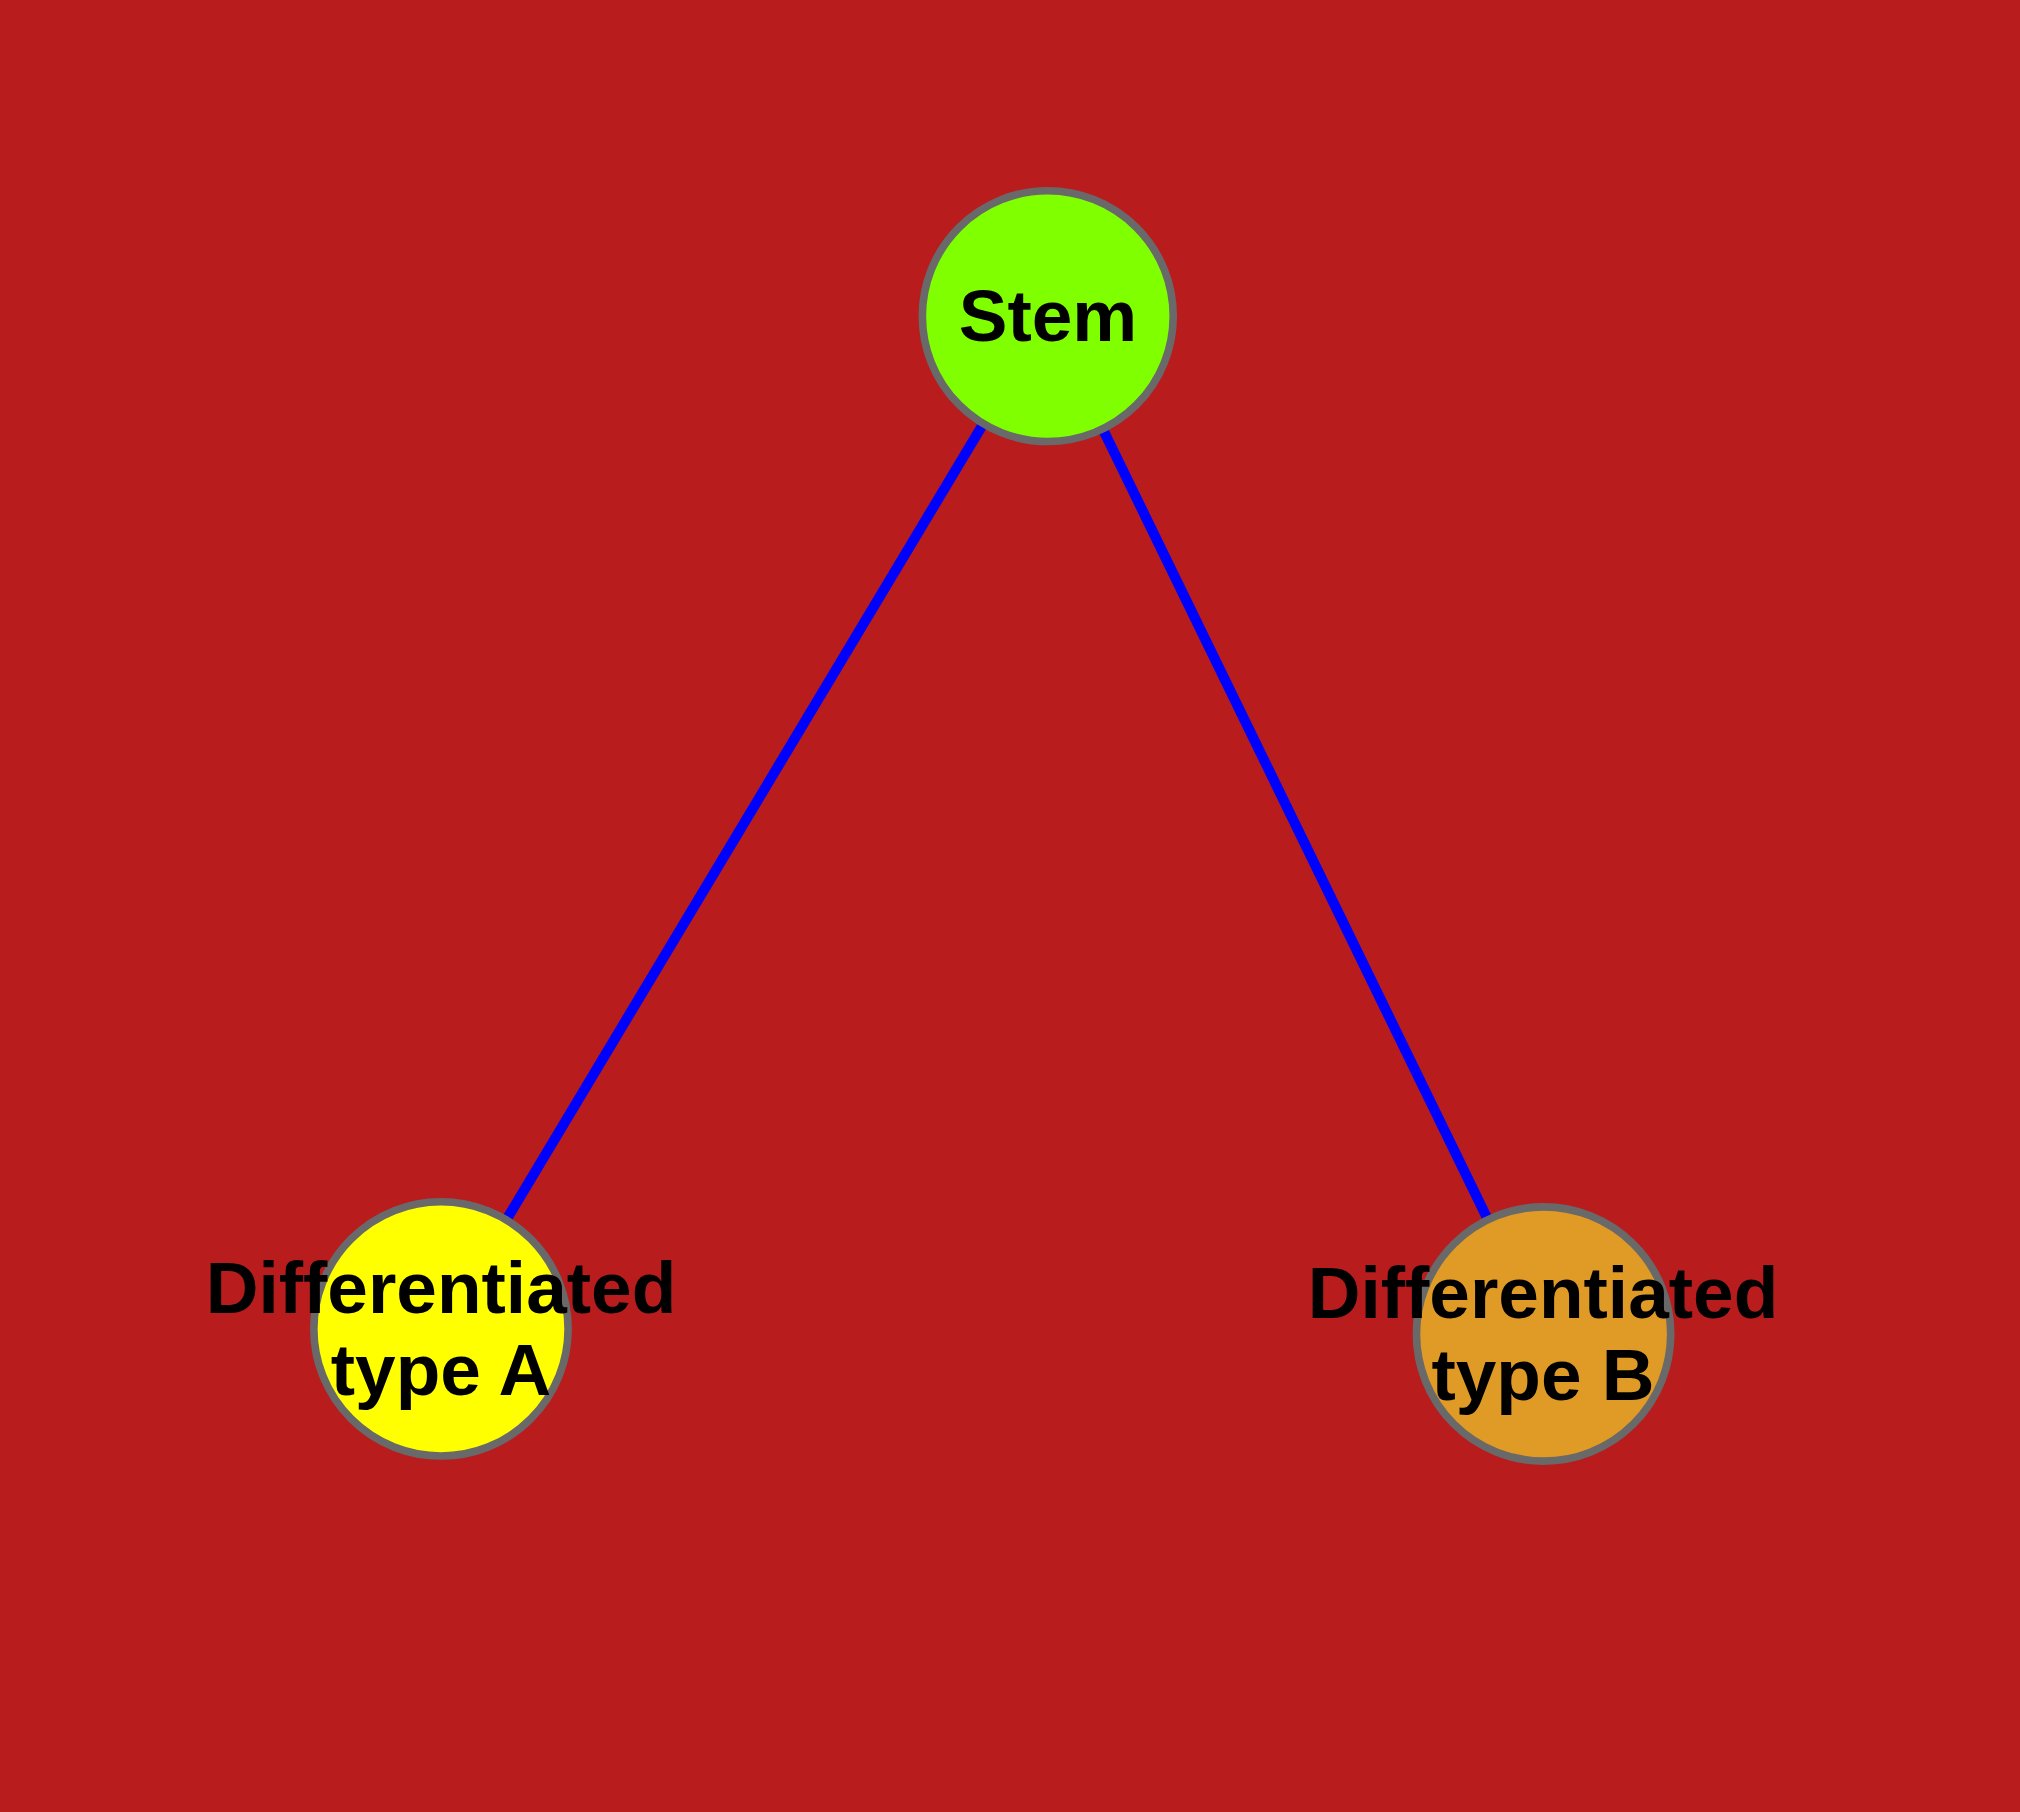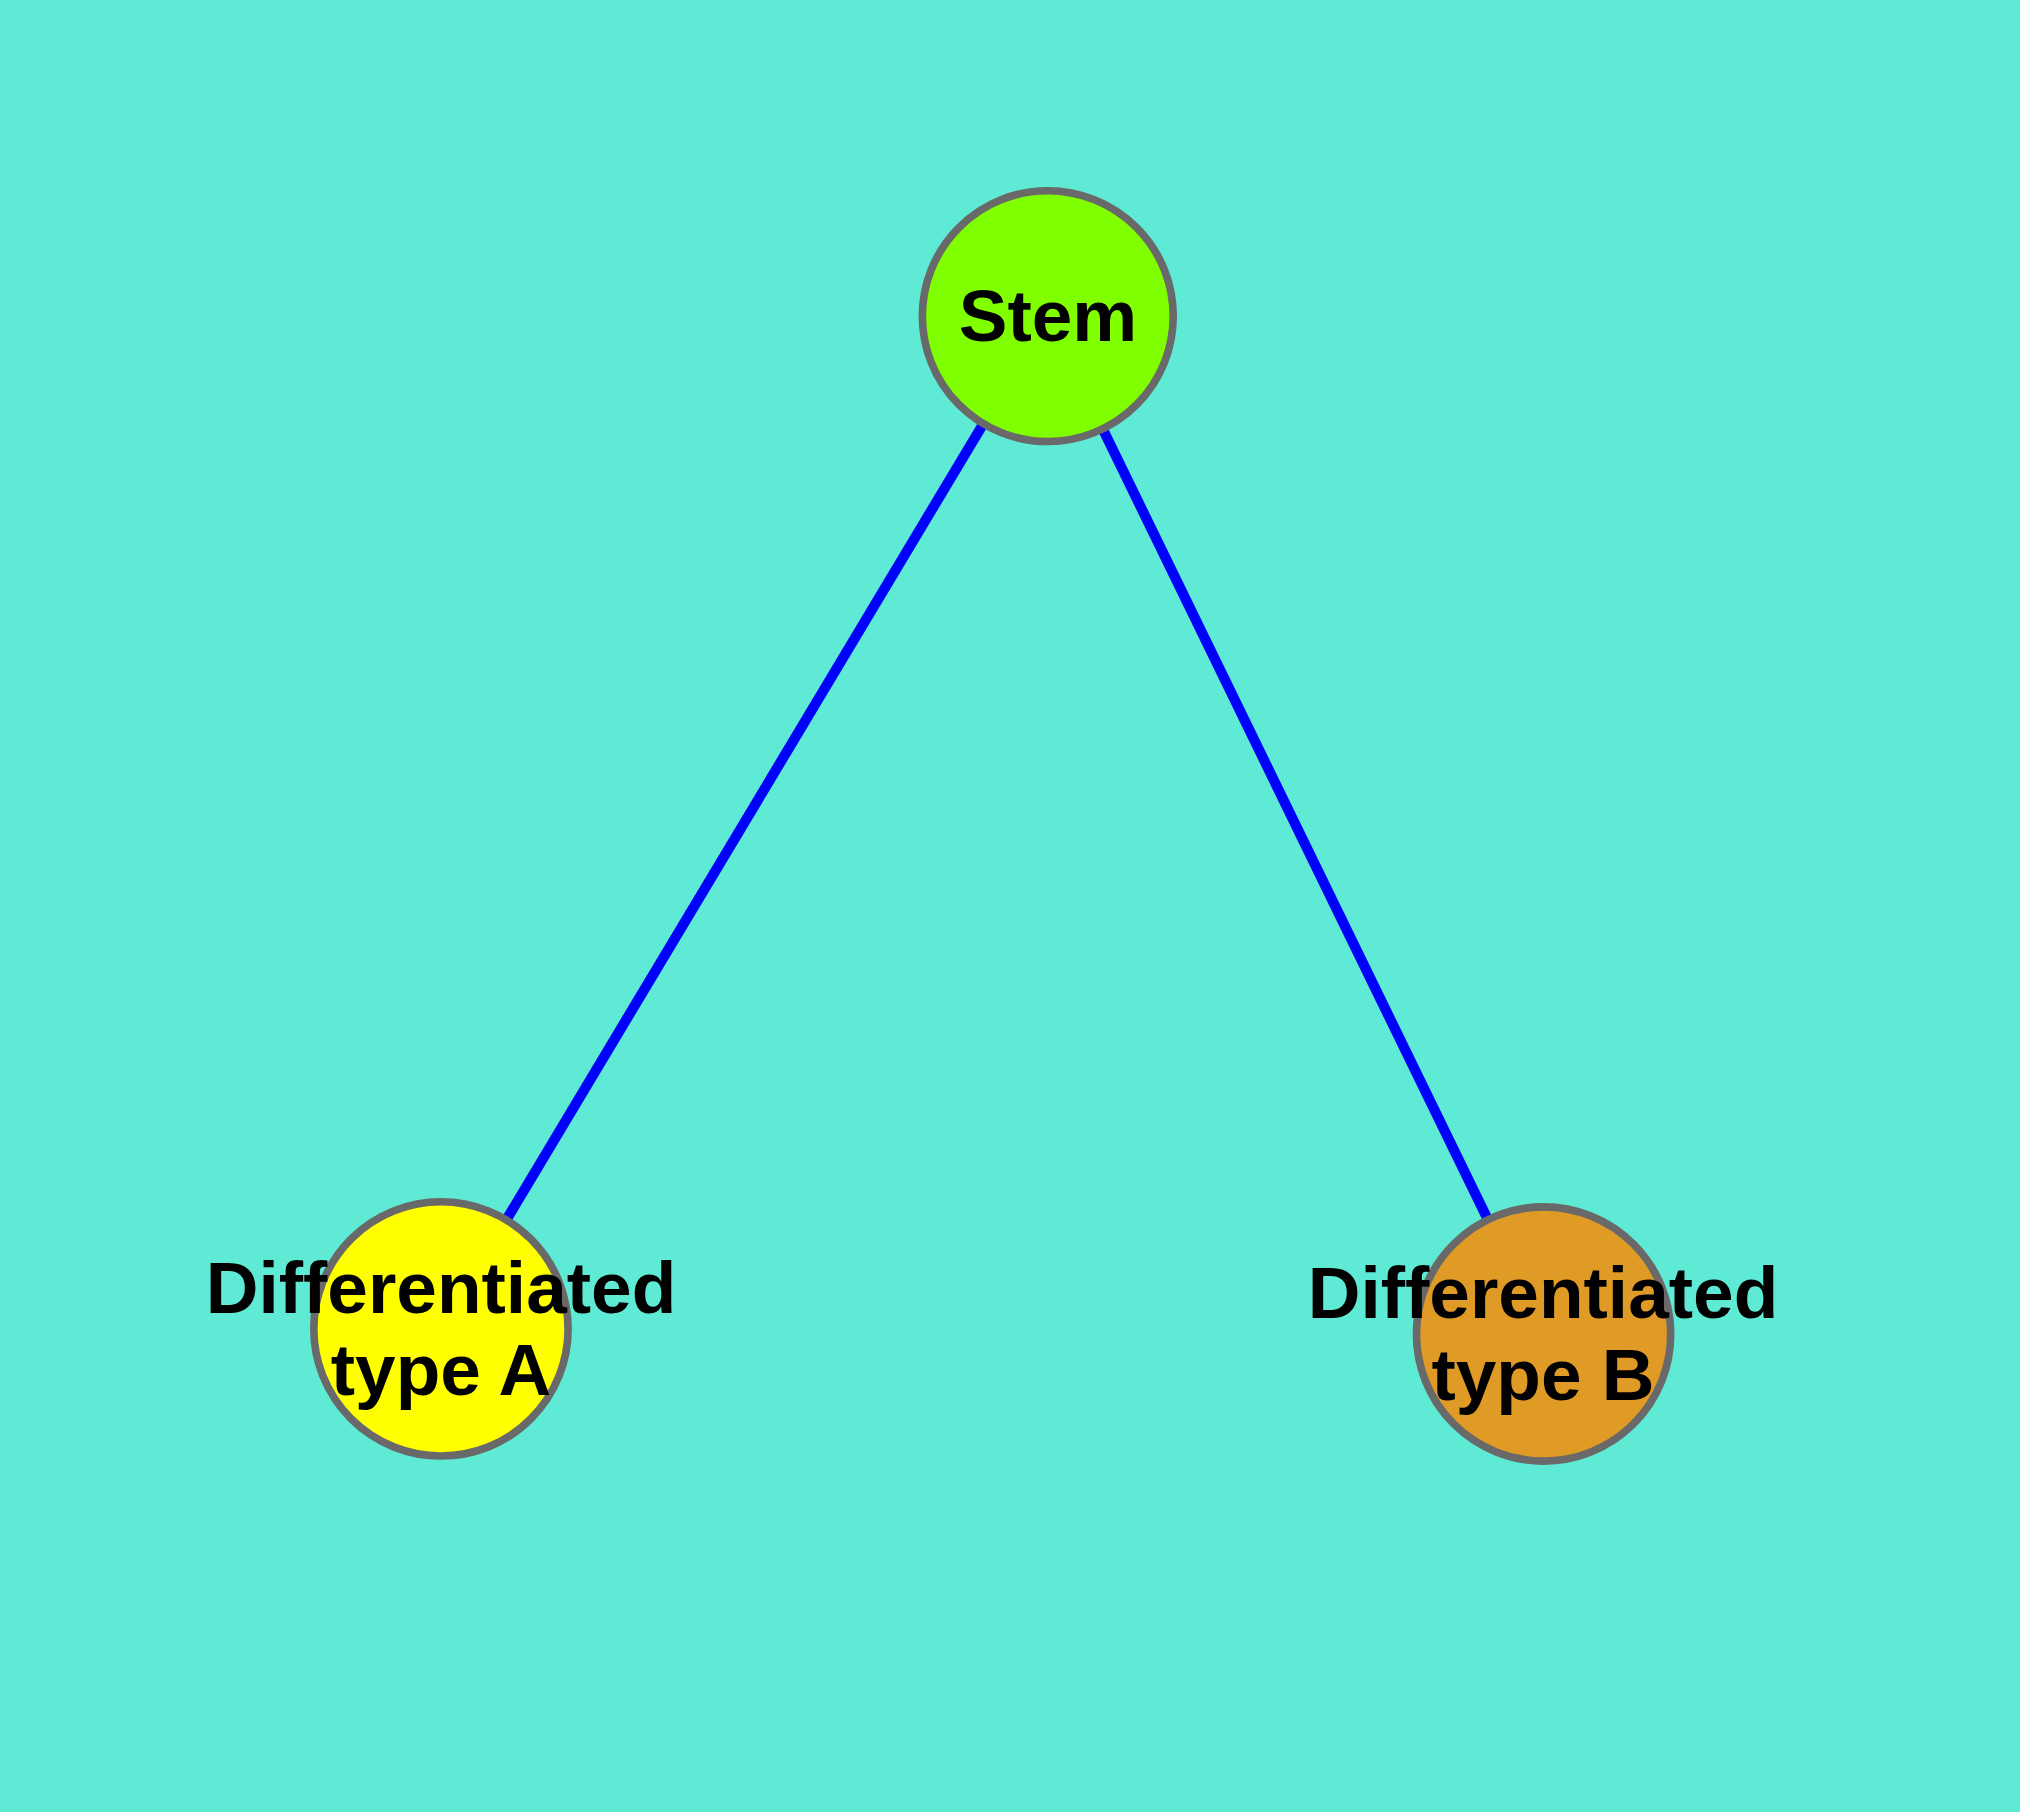--- a/index.html
+++ b/index.html
@@ -4,21 +4,21 @@
 <style>
   html, body {
     margin: 0;
     padding: 0;
     background: #ffffff;
   }
   #canvas {
     position: relative;
     width: 2021px;
     height: 1812px;
-    background: #5eead4;
+    background: #b91c1c;
     overflow: hidden;
     font-family: "Liberation Sans", sans-serif;
   }
   #graph-svg {
     position: absolute;
     top: 0;
     left: 0;
     width: 2021px;
     height: 1812px;
   }

